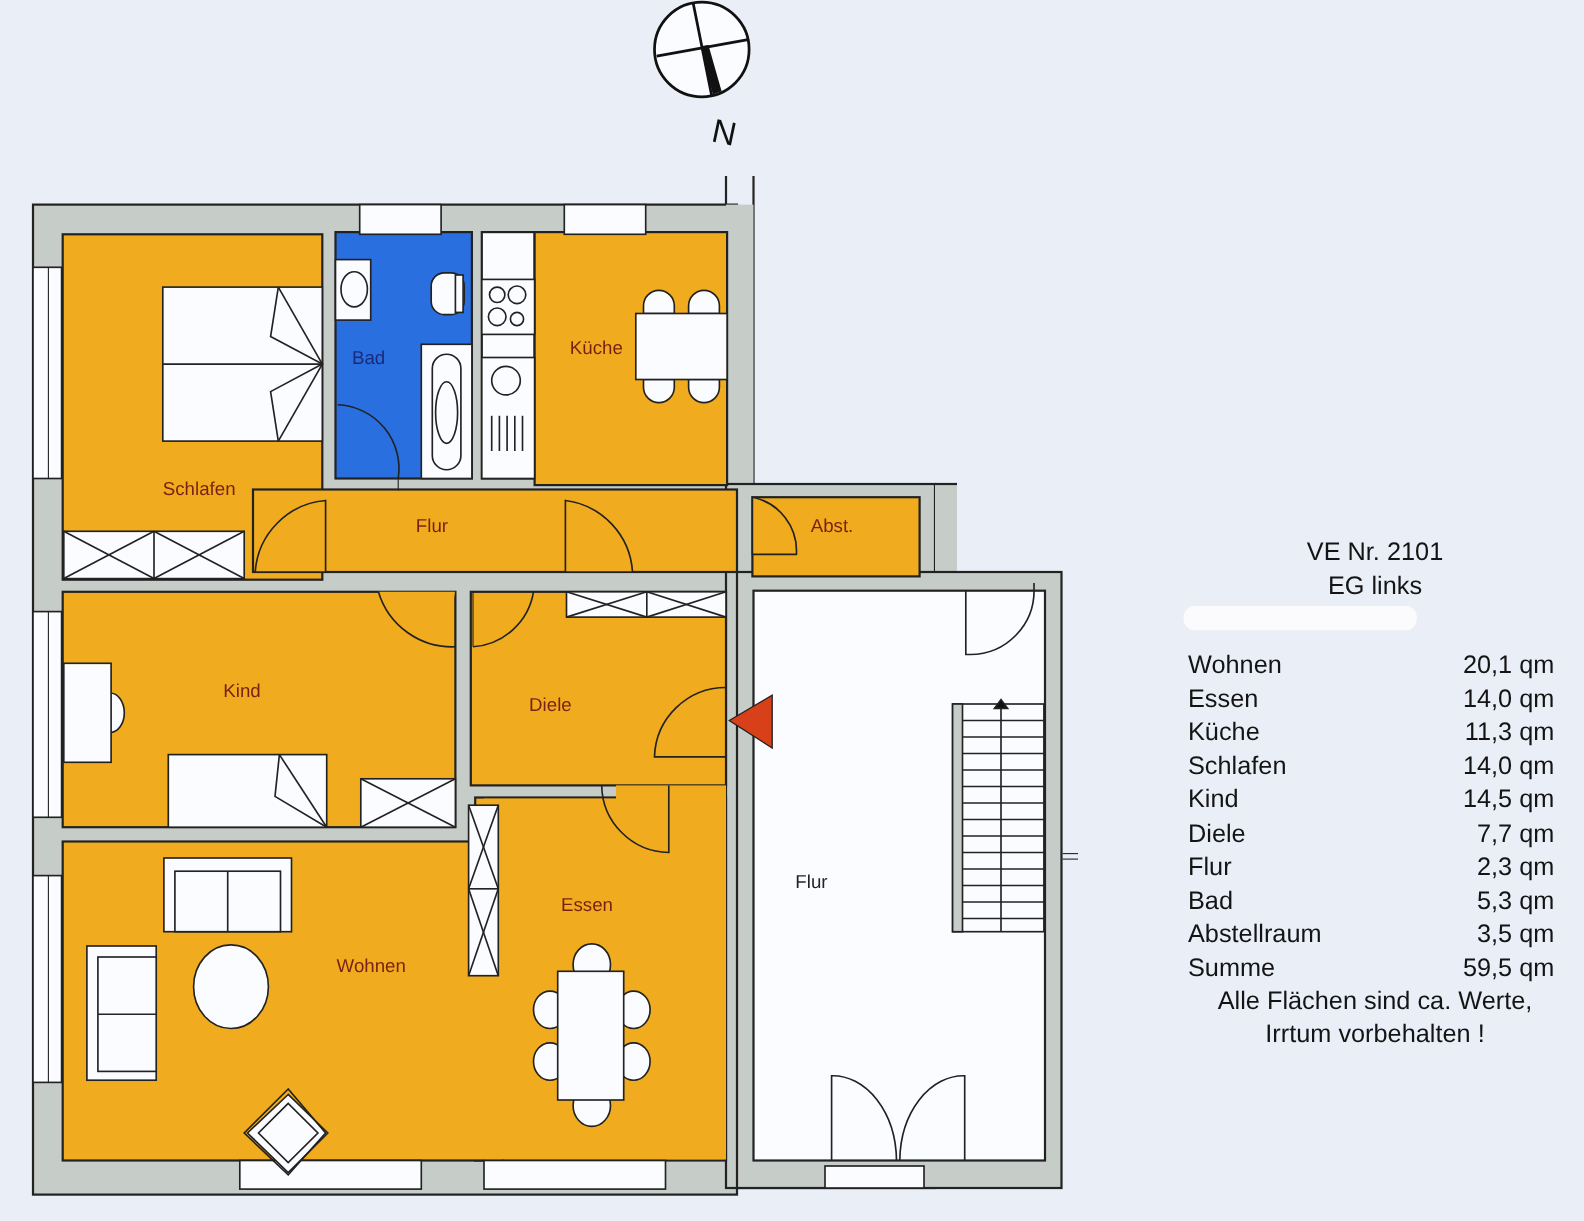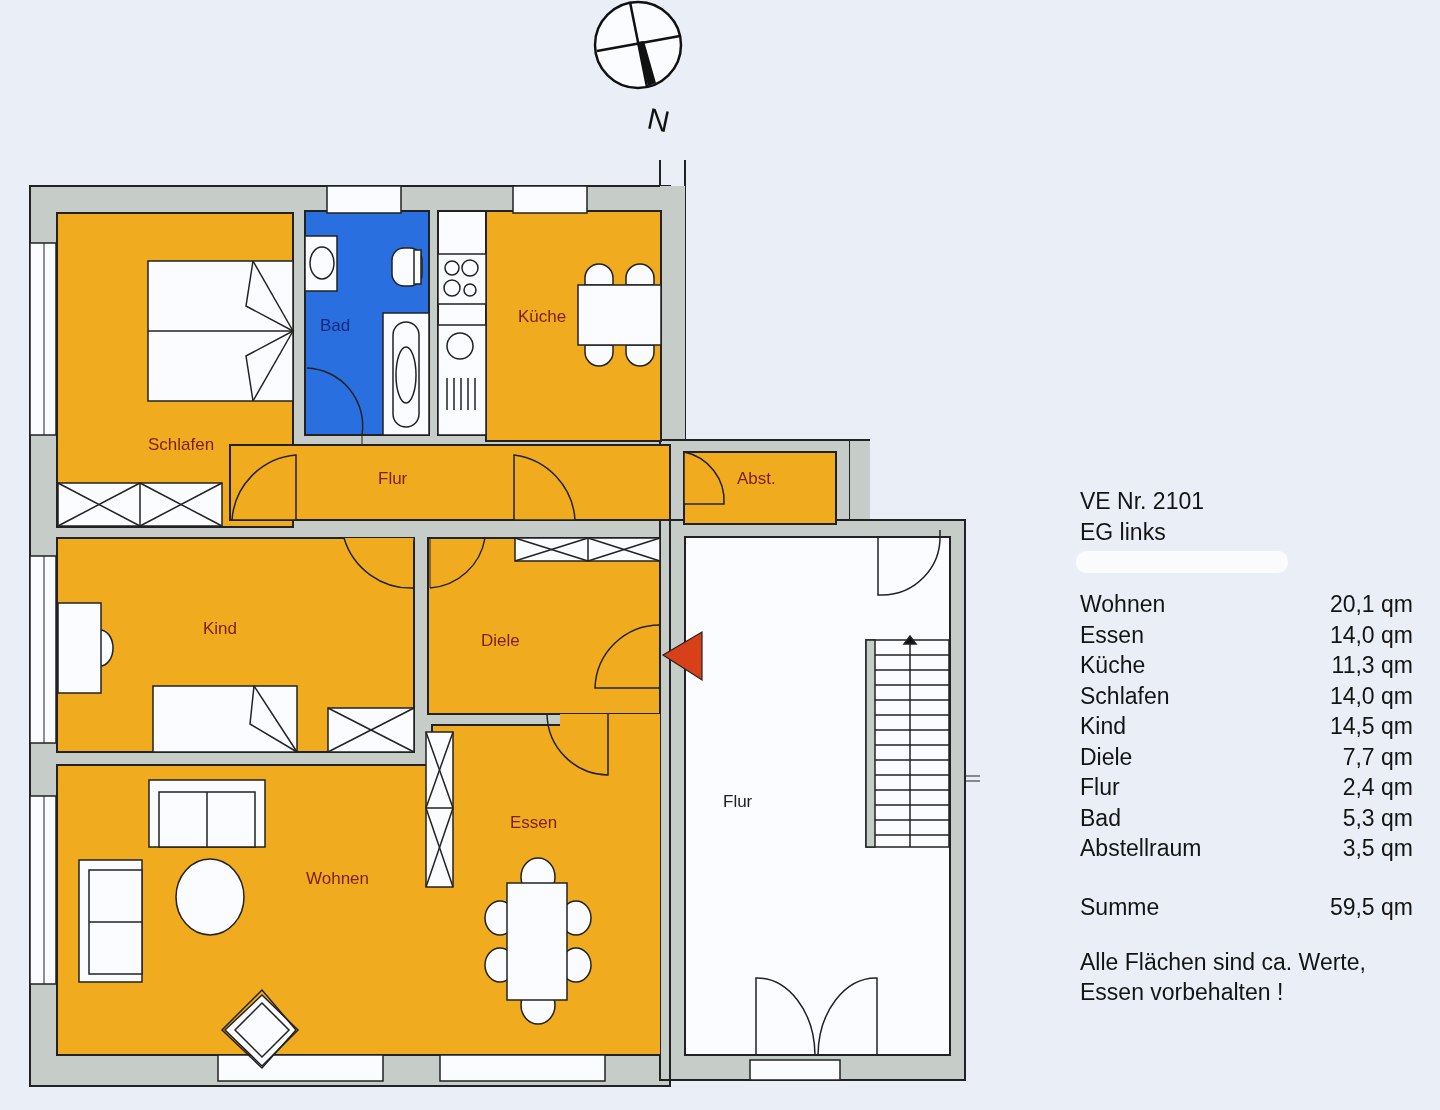--- a/index.html
+++ b/index.html
@@ -1,26 +1,26 @@
 <!DOCTYPE html>
 <html><head>
 <meta charset="utf-8">
 <style>
   html,body{margin:0;padding:0;}
   body{width:1440px;height:1110px;background:#e9eef7;position:relative;overflow:hidden;font-family:"Liberation Sans",sans-serif;}
   #plan{position:absolute;left:0;top:0;}
   .room-label{font-family:"Liberation Sans",sans-serif;font-size:17px;fill:#7a1f14;}
   .hall-label{font-family:"Liberation Sans",sans-serif;font-size:17px;fill:#222;}
   .info{position:absolute;left:1080px;top:486px;width:340px;color:#141414;font-size:23px;line-height:30.5px;}
-  .info .line{display:block;white-space:nowrap;}
+  .info .line{display:block;white-space:nowrap;text-align:center;}
   .redacted{display:block;width:212px;height:22px;background:#fbfbfd;border-radius:10px;margin:4px 0 6px -4px;}
   .areas{margin-top:16px;}
   .area-row{display:flex;justify-content:space-between;width:333px;}
-  .sum-row{display:flex;justify-content:space-between;width:333px;margin-top:28px;}
-  .note{margin-top:25px;line-height:30px;}
+  .sum-row{display:flex;justify-content:space-between;width:333px;}
+  .note{line-height:30px;}
 </style>
 </head>
 <body>
 
 <svg id="plan" width="1060" height="1110" viewBox="0 0 1060 1110" xmlns="http://www.w3.org/2000/svg">
 
   <g>
     <circle cx="638" cy="45" r="43" fill="#fbfcff" stroke="#111" stroke-width="2.5"></circle>
     <line x1="630" y1="2" x2="647" y2="87" stroke="#111" stroke-width="2.5"></line>
     <line x1="597" y1="51" x2="680" y2="36" stroke="#111" stroke-width="2.5"></line>
@@ -249,34 +249,34 @@
     <div class="area-row">
         <span>Kind</span>
         <span>14,5 qm</span>
       </div>
     <div class="area-row">
         <span>Diele</span>
         <span>7,7 qm</span>
       </div>
     <div class="area-row">
         <span>Flur</span>
-        <span>2,4 qm</span>
+        <span>2,3 qm</span>
       </div>
     <div class="area-row">
         <span>Bad</span>
         <span>5,3 qm</span>
       </div>
     <div class="area-row">
         <span>Abstellraum</span>
         <span>3,5 qm</span>
       </div>
   </div>
 
   <div class="sum-row">
     <span>Summe</span>
     <span>59,5 qm</span>
   </div>
 
   <div class="note">
     <span class="line">Alle Flächen sind ca. Werte,</span>
-    <span class="line">Essen vorbehalten !</span>
+    <span class="line">Irrtum vorbehalten !</span>
   </div>
 </div>
 
 </body></html>

